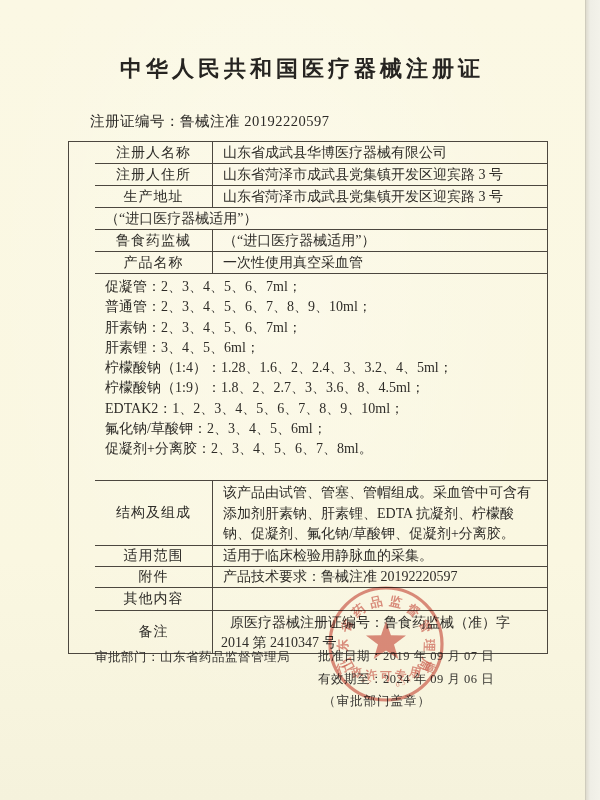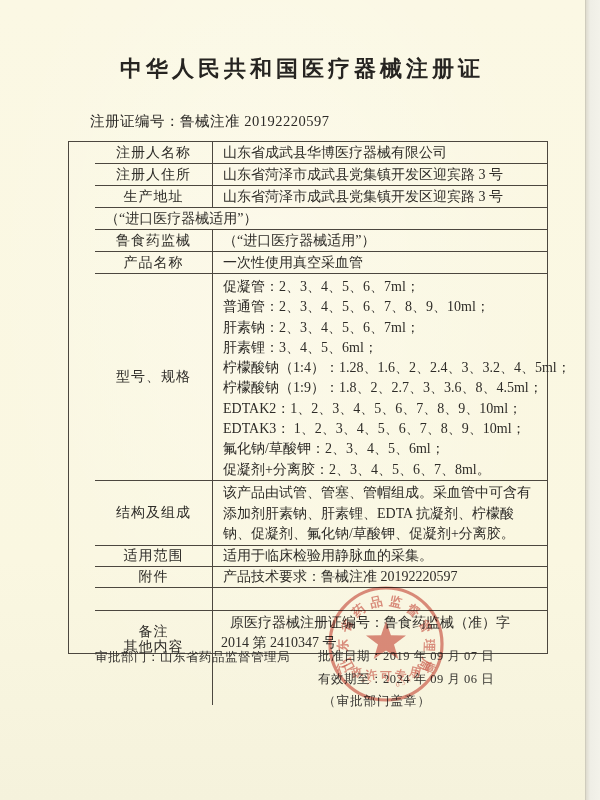--- a/index.html
+++ b/index.html
@@ -41,21 +41,21 @@
     width:117px;flex:0 0 117px;border-right:1px solid #4c473f;
     display:flex;align-items:center;justify-content:center;
     text-align:center;letter-spacing:1px;
   }
   .td-val{flex:1;display:flex;align-items:center;padding:0 6px 0 10px;}
   .h-s{height:21px;}
   .h-spec{height:206px;}
   .h-struct{height:64px;}
   .h-scope{height:20px;}
   .h-attach{height:20px;}
-  .h-other{height:22px;flex-direction:column;}
+  .h-other{height:22px;}
   .h-remark{height:42px;}
   .spec-col{display:block;padding:3px 4px 0 10px;}
   .spec-line{display:block;line-height:20.3px;white-space:nowrap;}
   .wrap-val{display:block;line-height:20.5px;padding:2px 8px 0 10px;}
   .remark-val{display:block;line-height:20px;padding:2px 8px 0 8px;text-indent:9px;}
   .footer-left{
     position:absolute;left:95px;top:649px;font-size:12.5px;letter-spacing:.5px;color:#35332f;
   }
   .footer-right{
     position:absolute;left:318px;top:648px;font-size:12.5px;color:#35332f;
@@ -96,30 +96,28 @@
     <div class="tr h-s">
       <div class="td-label">鲁食药监械</div>
       <div class="td-val">（“进口医疗器械适用”）</div>
     </div>
     <div class="tr h-s">
       <div class="td-label">产品名称</div>
       <div class="td-val">一次性使用真空采血管</div>
     </div>
 
     <div class="tr h-spec">
-      <div class="td-label">型号、规格</div>
       <div class="td-val spec-col">
           <span class="spec-line">促凝管：2、3、4、5、6、7ml；</span>
           <span class="spec-line">普通管：2、3、4、5、6、7、8、9、10ml；</span>
           <span class="spec-line">肝素钠：2、3、4、5、6、7ml；</span>
           <span class="spec-line">肝素锂：3、4、5、6ml；</span>
           <span class="spec-line">柠檬酸钠（1:4）：1.28、1.6、2、2.4、3、3.2、4、5ml；</span>
           <span class="spec-line">柠檬酸钠（1:9）：1.8、2、2.7、3、3.6、8、4.5ml；</span>
           <span class="spec-line">EDTAK2：1、2、3、4、5、6、7、8、9、10ml；</span>
-          <span class="spec-line">EDTAK3： 1、2、3、4、5、6、7、8、9、10ml；</span>
           <span class="spec-line">氟化钠/草酸钾：2、3、4、5、6ml；</span>
           <span class="spec-line">促凝剂+分离胶：2、3、4、5、6、7、8ml。</span>
         </div>
     </div>
 
     <div class="tr h-struct">
       <div class="td-label">结构及组成</div>
       <div class="td-val wrap-val">该产品由试管、管塞、管帽组成。采血管中可含有添加剂肝素钠、肝素锂、EDTA 抗凝剂、柠檬酸钠、促凝剂、氟化钠/草酸钾、促凝剂+分离胶。</div>
     </div>
 

